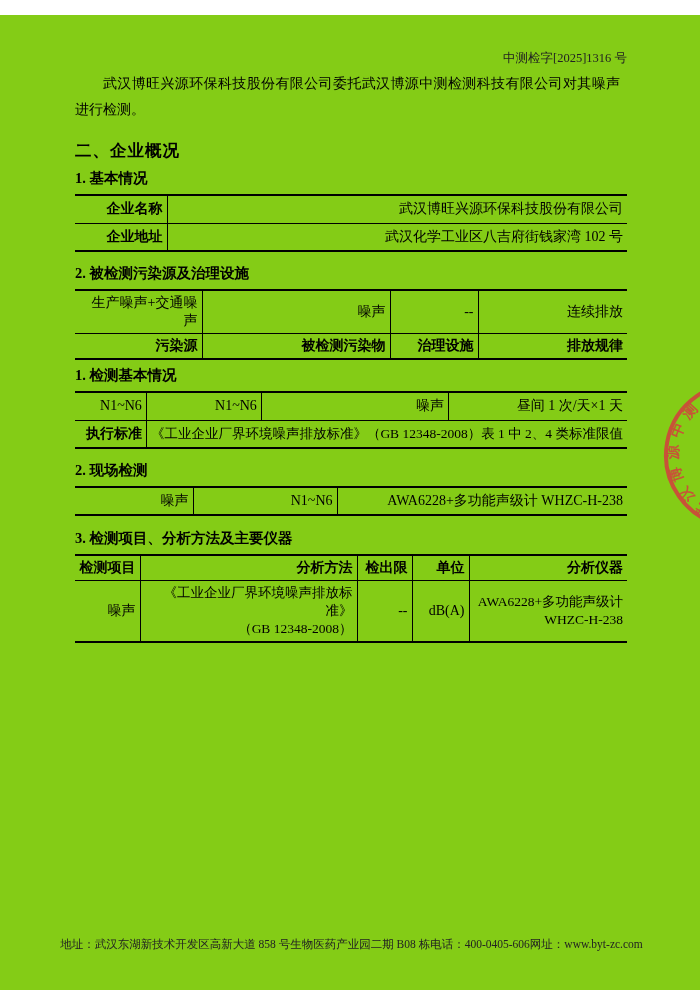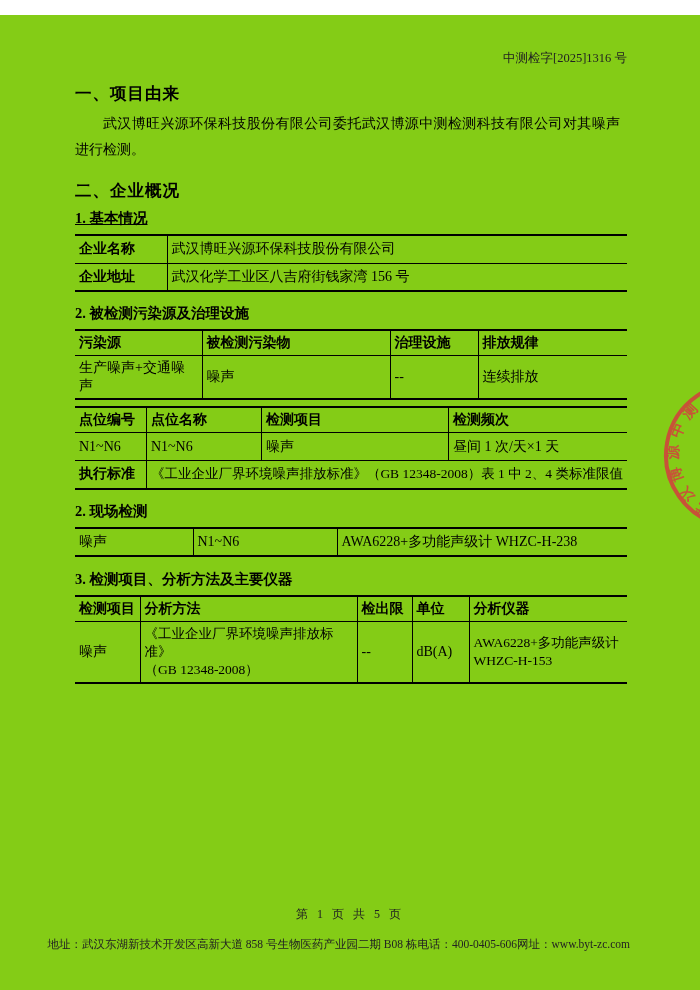--- a/index.html
+++ b/index.html
@@ -41,34 +41,34 @@
     width:545px;
     color:#000;
   }
   .h-sub {
     font-size:14.5px;
     font-weight:bold;
     line-height:20px;
     margin-top:8px;
     color:#000;
   }
-  .h-sub.first { margin-top:5px;text-decoration:underline; }
+  .h-sub.first { margin-top:5px; }
   table.tbl {
     width:552px;
     border-collapse:collapse;
     border-top:2px solid #000;
     border-bottom:2px solid #000;
     font-size:14px;
     color:#000;
     margin-top:6px;
   }
   .tbl th, .tbl td {
     border-bottom:1px solid #000;
     border-left:1px solid #000;
-    text-align:left;
+    text-align:right;
     vertical-align:middle;
     padding:3px 4px;
   }
   .tbl th { font-weight:bold; }
   .tbl th:first-child, .tbl td:first-child { border-left:none; }
   .tbl tr:last-child th, .tbl tr:last-child td { border-bottom:none; }
   .row-h22 th, .row-h22 td { height:22px; }
   .row-h28 th, .row-h28 td { height:28px; }
   .cell-small { font-size:13.5px; white-space:nowrap; }
   .cell-pre { white-space:pre-line; line-height:18px; font-size:13.5px; }
@@ -88,21 +88,21 @@
     text-align:center;
     font-size:12px;
     letter-spacing:3px;
     color:#222;
   }
   .footer-address {
     position:absolute;
     left:73px; right:70px;
     bottom:53px;
     display:flex;
-    justify-content:flex-end;
+    justify-content:center;
     font-size:11.5px;
     white-space:nowrap;
     color:#222;
   }
   .stamp {
     position:absolute;
     top:360px;
     left:658px;
     width:160px;
     height:160px;
@@ -110,83 +110,77 @@
   }
   .stamp svg { width:100%; height:100%; }
 </style>
 </head>
 <body>
 
 <div class="page">
 
   <div class="ref-number">中测检字[2025]1316 号</div>
 
-  <div class="h-main">一、项目由来</div>
   <div class="para">武汉博旺兴源环保科技股份有限公司委托武汉博源中测检测科技有限公司对其噪声进行检测。</div>
 
   <div class="h-main">二、企业概况</div>
   <div class="h-sub first">1. 基本情况</div>
 
   <table class="tbl">
     <colgroup>
         <col style="width:92px">
         <col>
       </colgroup>
     <tbody>
         <tr class="row-h28">
       <th>企业名称</th>
       <td>武汉博旺兴源环保科技股份有限公司</td>
     </tr>
     <tr class="row-h28">
       <th>企业地址</th>
-      <td>武汉化学工业区八吉府街钱家湾 156 号</td>
+      <td>武汉化学工业区八吉府街钱家湾 102 号</td>
     </tr>
   </tbody>
     </table>
 
   <div class="h-sub" style="margin-top:11px">2. 被检测污染源及治理设施</div>
 
   <table class="tbl">
     <colgroup>
         <col style="width:127px">
         <col style="width:188px">
         <col style="width:88px">
         <col>
       </colgroup>
     <tbody>
         <tr class="row-h22">
+      <td>生产噪声+交通噪声</td>
+      <td>噪声</td>
+      <td>--</td>
+      <td>连续排放</td>
+    </tr>
+    <tr class="row-h22">
       <th>污染源</th>
       <th>被检测污染物</th>
       <th>治理设施</th>
       <th>排放规律</th>
     </tr>
-    <tr class="row-h22">
-      <td>生产噪声+交通噪声</td>
-      <td>噪声</td>
-      <td>--</td>
-      <td>连续排放</td>
-    </tr>
-  </tbody>
-    </table>
-
+  </tbody>
+    </table>
+
+  <div class="h-sub first">1. 检测基本情况</div>
 
   <table class="tbl">
     <colgroup>
         <col style="width:78px">
         <col style="width:115px">
         <col style="width:187px">
         <col>
       </colgroup>
     <tbody>
-        <tr class="row-h22">
-      <th>点位编号</th>
-      <th>点位名称</th>
-      <th>检测项目</th>
-      <th>检测频次</th>
-    </tr>
     <tr class="row-h28">
       <td>N1~N6</td>
       <td>N1~N6</td>
       <td>噪声</td>
       <td>昼间 1 次/天×1 天</td>
     </tr>
     <tr class="row-h28">
       <th>执行标准</th>
       <td colspan="3" class="cell-small">《工业企业厂界环境噪声排放标准》（GB 12348-2008）表 1 中 2、4 类标准限值</td>
     </tr>
@@ -228,41 +222,40 @@
       <th>单位</th>
       <th>分析仪器</th>
     </tr>
     <tr>
       <td>噪声</td>
       <td class="cell-pre">《工业企业厂界环境噪声排放标准》
 （GB 12348-2008）</td>
       <td>--</td>
       <td>dB(A)</td>
       <td class="cell-pre">AWA6228+多功能声级计
-WHZC-H-153</td>
+WHZC-H-238</td>
     </tr>
   </tbody>
     </table>
 
   <div class="stamp">
     <svg viewBox="0 0 160 160" xmlns="http://www.w3.org/2000/svg">
       <g transform="rotate(-35 80 80)">
         <circle cx="80" cy="80" r="72" fill="none" stroke="#d0453c" stroke-width="4"></circle>
         <defs>
           <path id="seal-arc" d="M 31,114.4 A 60,60 0 1 1 129,114.4" fill="none"></path>
         </defs>
         <text font-size="14.5" fill="#d0453c" font-weight="bold">
           <textPath href="#seal-arc" startOffset="6" textLength="286">武汉博源中测检测科技有限公司</textPath>
         </text>
         <text x="66" y="112" text-anchor="middle" font-size="16" fill="#d0453c" font-weight="bold">检验专用章</text>
       </g>
     </svg>
   </div>
 
-  <div class="footer-pagenum">第 1 页 共 5 页</div>
 
   <div class="footer-address">
     <span>地址：武汉东湖新技术开发区高新大道 858 号生物医药产业园二期 B08 栋</span>
     <span>电话：400-0405-606</span>
     <span>网址：www.byt-zc.com</span>
   </div>
 
 </div>
 
 </body></html>

